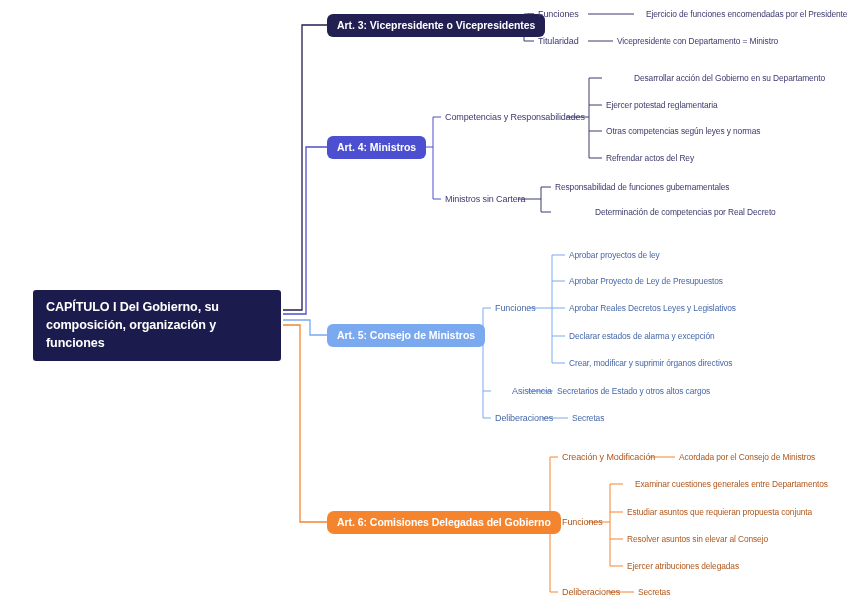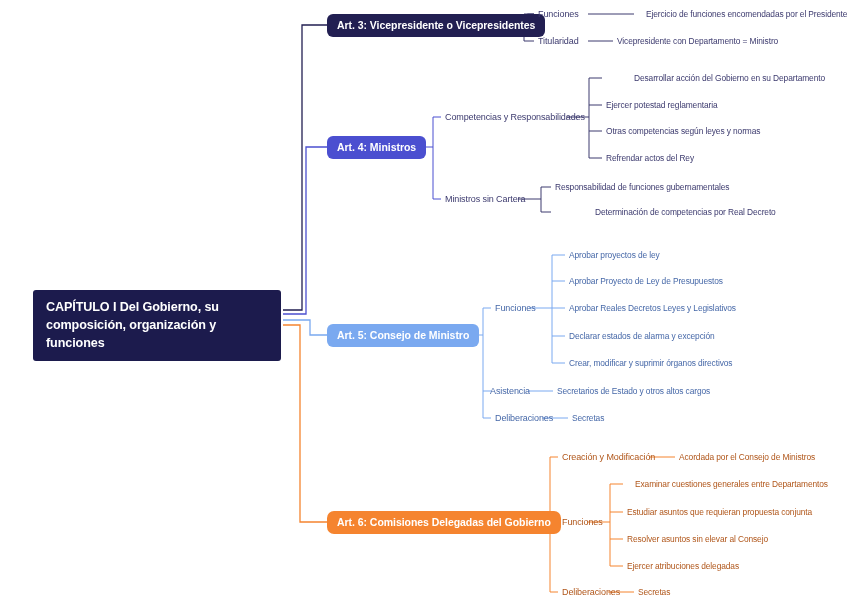--- a/index.html
+++ b/index.html
@@ -203,21 +203,21 @@
     <span>Ministros sin Cartera</span>
   </div>
   <div class="node leaf leaf-indigo" style="left:555px; top:182px;">
     <span>Responsabilidad de funciones gubernamentales</span>
   </div>
   <div class="node leaf leaf-indigo" style="left:555px; top:207px;padding-left:40px;">
     <span>Determinación de competencias por Real Decreto</span>
   </div>
 
   <div class="node topic topic-blue" style="left:327px; top:324px;">
-    <span>Art. 5: Consejo de Ministro</span>
+    <span>Art. 5: Consejo de Ministros</span>
   </div>
 
   <div class="node sub sub-blue" style="left:495px; top:303px;">
     <span>Funciones</span>
   </div>
   <div class="node leaf leaf-blue" style="left:569px; top:250px;">
     <span>Aprobar proyectos de ley</span>
   </div>
   <div class="node leaf leaf-blue" style="left:569px; top:276px;">
     <span>Aprobar Proyecto de Ley de Presupuestos</span>
@@ -225,21 +225,21 @@
   <div class="node leaf leaf-blue" style="left:569px; top:303px;">
     <span>Aprobar Reales Decretos Leyes y Legislativos</span>
   </div>
   <div class="node leaf leaf-blue" style="left:569px; top:331px;">
     <span>Declarar estados de alarma y excepción</span>
   </div>
   <div class="node leaf leaf-blue" style="left:569px; top:358px;">
     <span>Crear, modificar y suprimir órganos directivos</span>
   </div>
 
-  <div class="node sub sub-blue" style="left:490px; top:386px;">
+  <div class="node sub sub-blue" style="left:512px; top:386px;">
     <span>Asistencia</span>
   </div>
   <div class="node leaf leaf-blue" style="left:557px; top:386px;">
     <span>Secretarios de Estado y otros altos cargos</span>
   </div>
 
   <div class="node sub sub-blue" style="left:495px; top:413px;">
     <span>Deliberaciones</span>
   </div>
   <div class="node leaf leaf-blue" style="left:572px; top:413px;">

